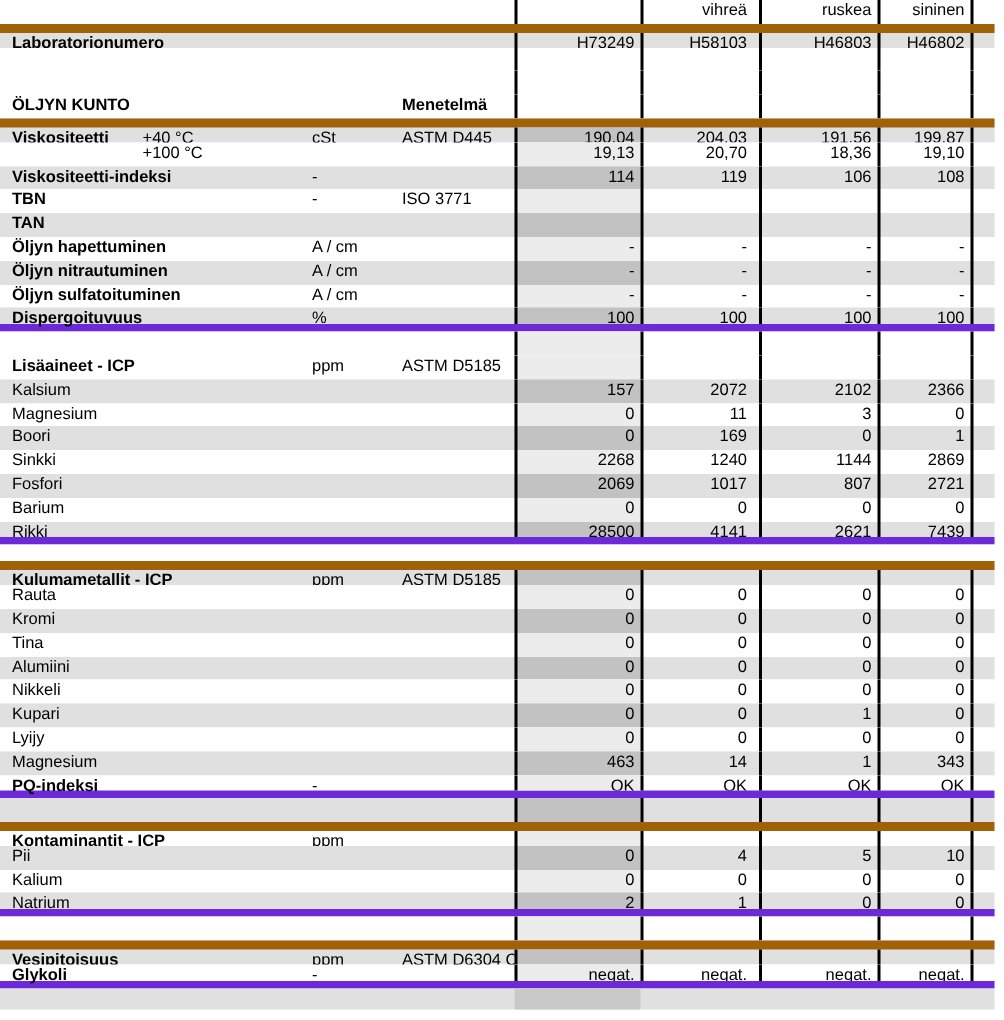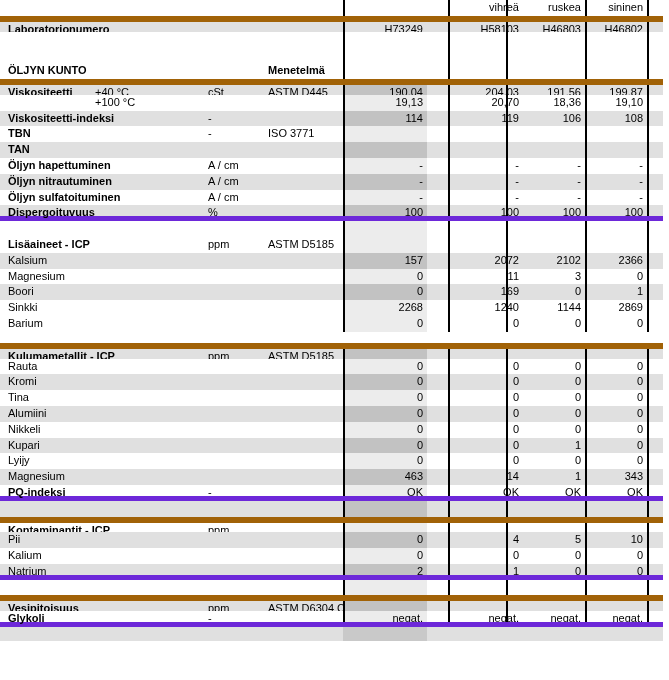--- a/index.html
+++ b/index.html
@@ -23,21 +23,21 @@
   .bold .lbl{font-weight:bold;}
   .sub{position:absolute;left:95px;top:0;}
   .unit{position:absolute;left:208px;top:0;}
   .method{position:absolute;left:268px;top:0;}
   .method-bold .method{font-weight:bold;}
   .cell{
     position:absolute;top:0;bottom:0;box-sizing:border-box;
     border-left:2px solid #000;text-align:right;padding-right:4px;overflow:hidden;
   }
   .c1{left:343px;width:84px;background:#ececec;}
-  .c2{left:448px;width:75px;}
+  .c2{left:427px;width:75px;}
   .c3{left:506px;width:79px;}
   .c4{left:585px;width:64px;border-right:2px solid #000;}
   .shade-gray .c1{background:#c2c2c2;}
   .nofc .c1{background:transparent;}
   .k-band .cell{border:none;}
   .k-band .c1{background:#c9c9c9;}
 </style>
 </head>
 <body>
 
@@ -209,27 +209,43 @@
     <div class="cell c4">1</div>
   </div>
     <div class="row shade-white">
     <span class="lbl">Sinkki</span>
 
     <div class="cell c1">2268</div>
     <div class="cell c2">1240</div>
     <div class="cell c3">1144</div>
     <div class="cell c4">2869</div>
   </div>
+    <div class="row shade-gray">
+    <span class="lbl">Fosfori</span>
+
+    <div class="cell c1">2069</div>
+    <div class="cell c2">1017</div>
+    <div class="cell c3">807</div>
+    <div class="cell c4">2721</div>
+  </div>
     <div class="row shade-white">
     <span class="lbl">Barium</span>
 
     <div class="cell c1">0</div>
     <div class="cell c2">0</div>
     <div class="cell c3">0</div>
     <div class="cell c4">0</div>
+  </div>
+    <div class="row shade-gray b-bottom">
+    <span class="lbl">Rikki</span>
+
+    <div class="cell c1">28500</div>
+    <div class="cell c2">4141</div>
+    <div class="cell c3">2621</div>
+    <div class="cell c4">7439</div>
   </div>
     <div class="row shade-white k-gap">
     
     
     
     
     
     
     
     

